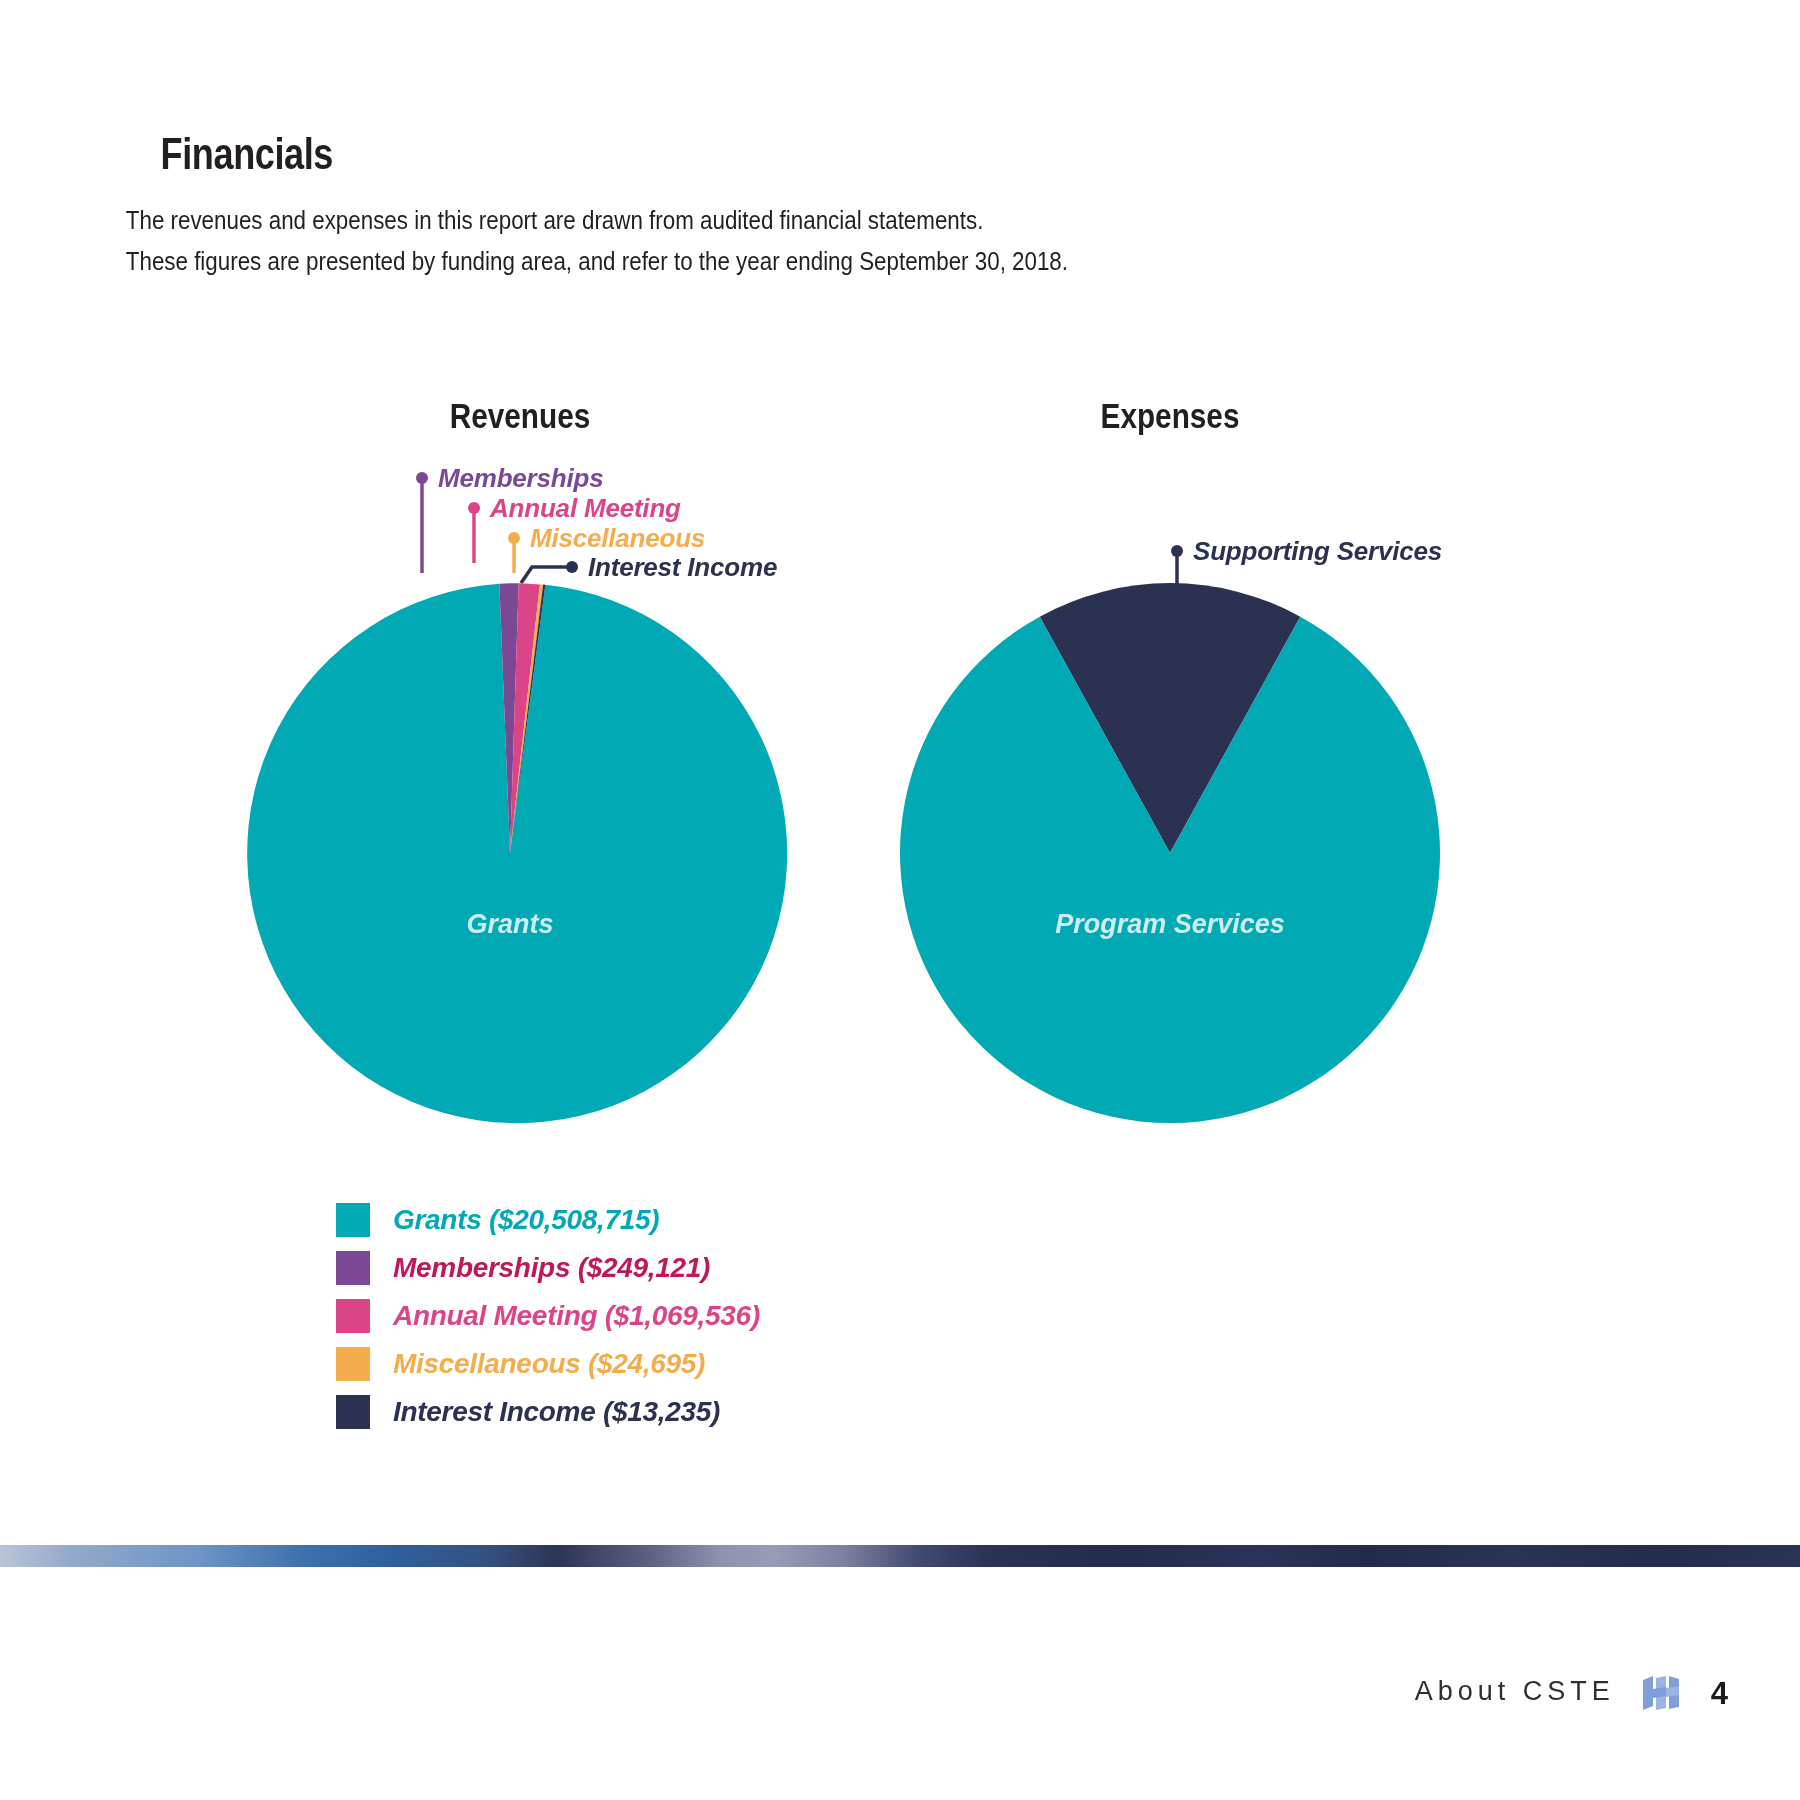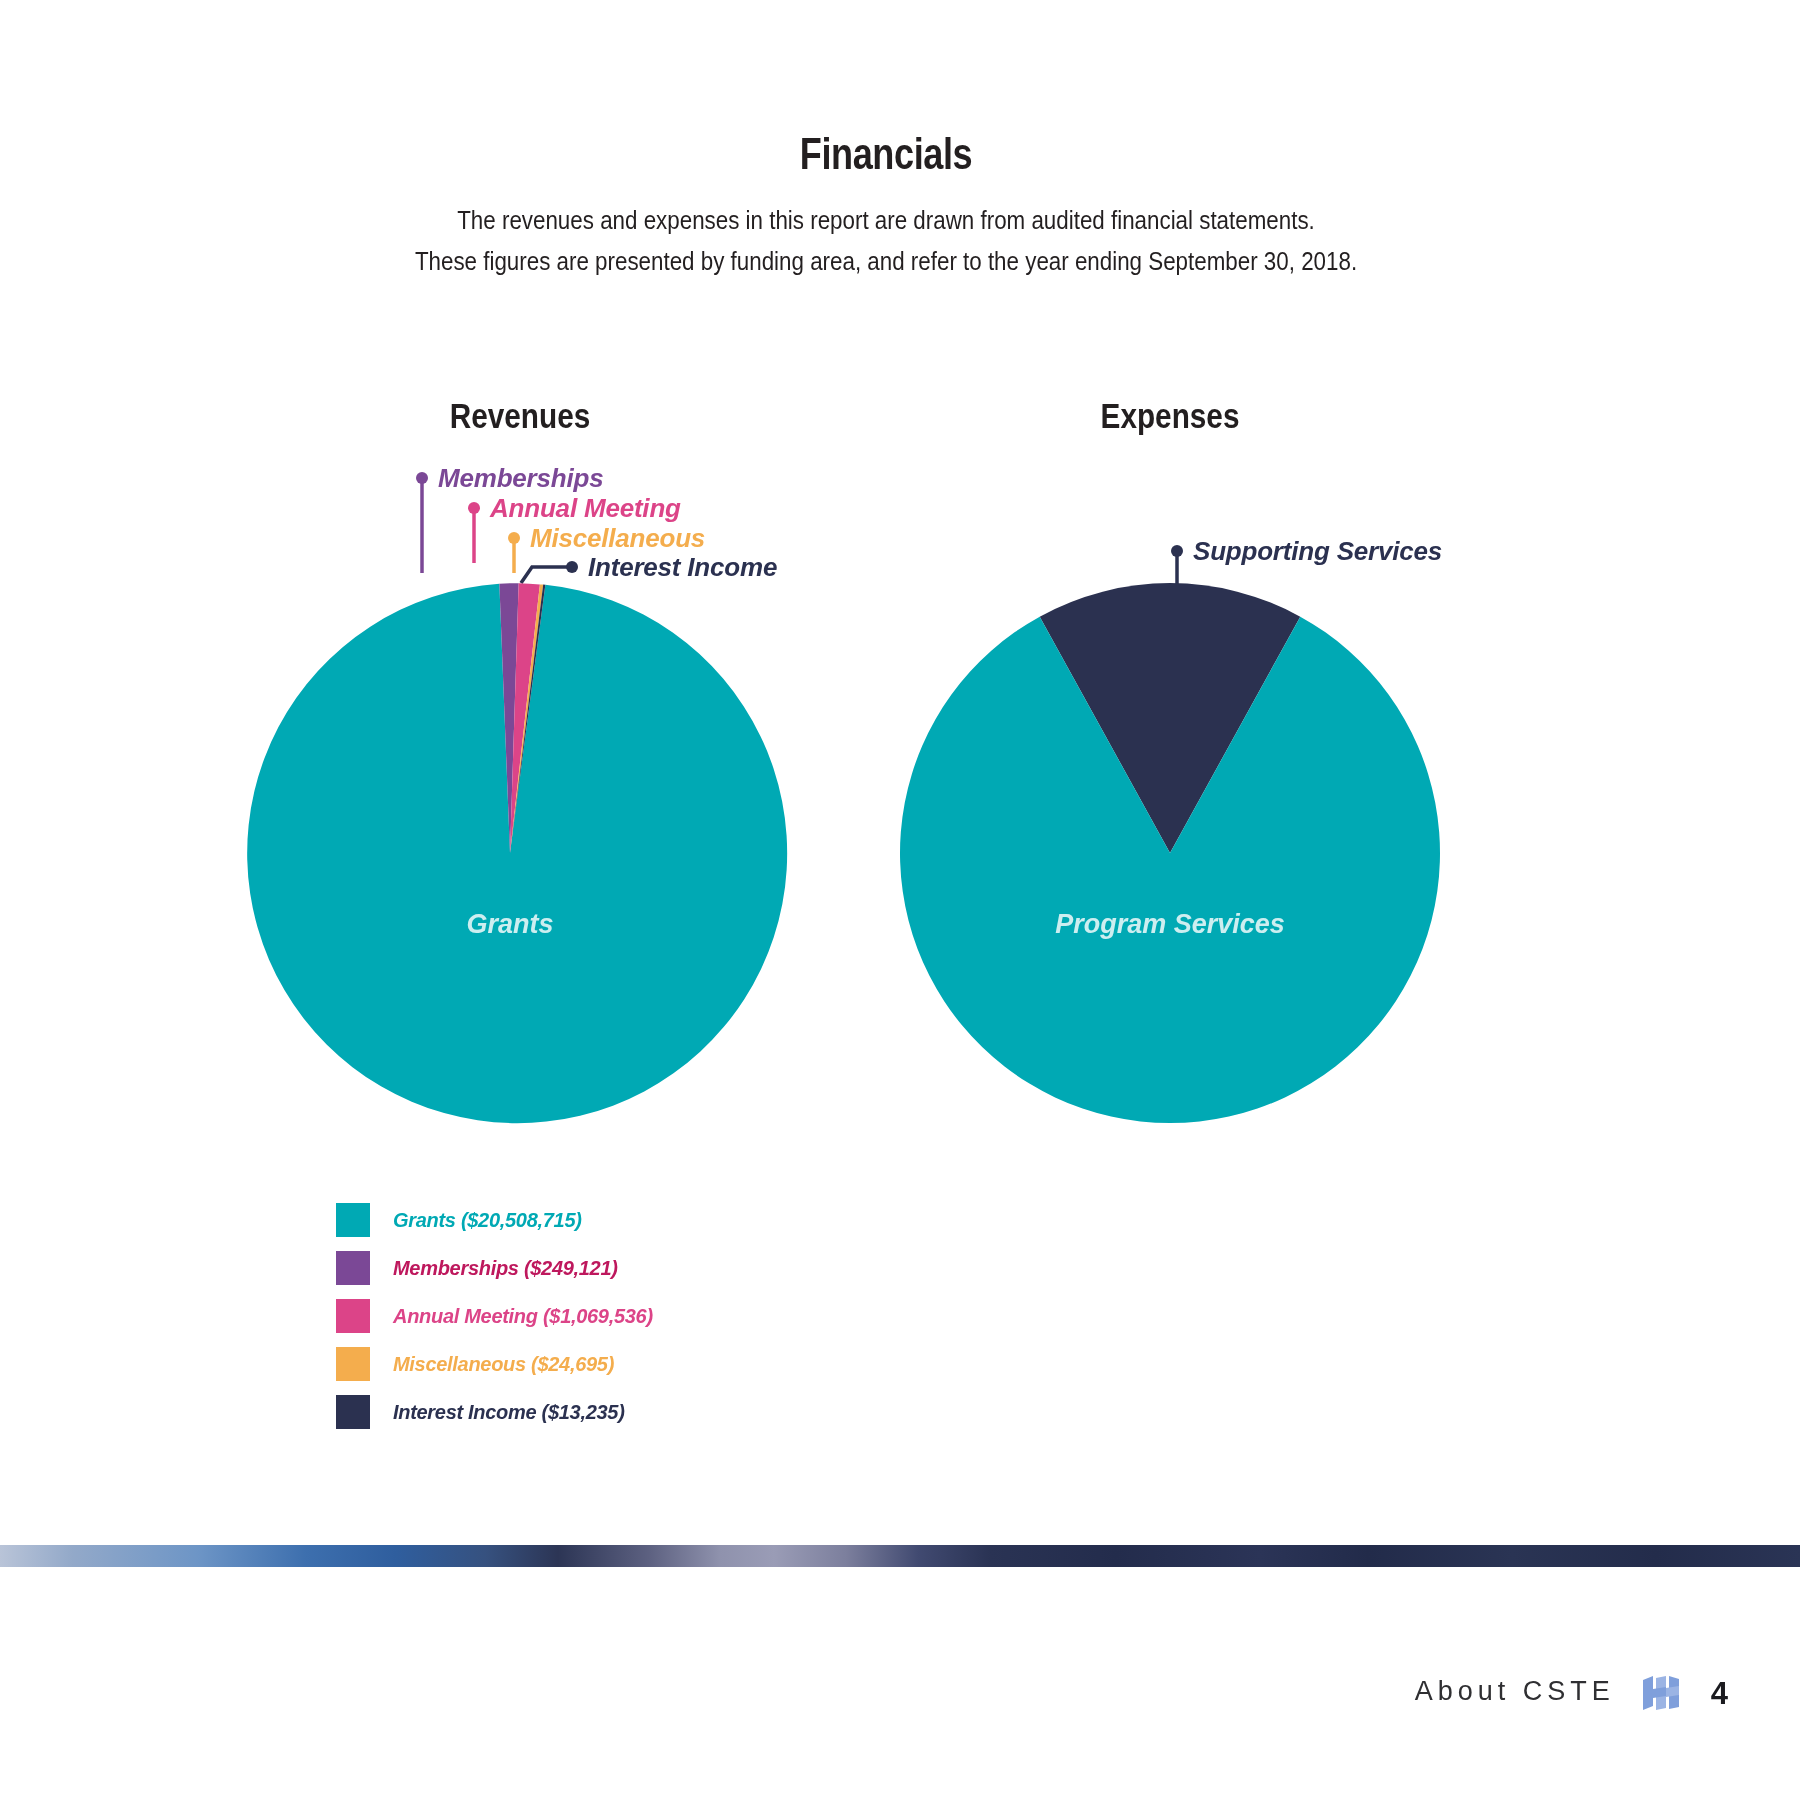--- a/index.html
+++ b/index.html
@@ -12,23 +12,22 @@
     height: 1800px;
     position: relative;
     font-family: "Liberation Sans", sans-serif;
     overflow: hidden;
   }
 
   
   #page-header {
     position: absolute;
     top: 130px;
-    left: 16px;
+    left: 4px;
     width: 1740px;
-    text-align: center;
   }
   #page-title {
     font-family: "Liberation Sans Narrow", "Liberation Sans", sans-serif;
     font-size: 44px;
     font-weight: bold;
     color: #231f20;
     letter-spacing: -0.5px;
     transform: scaleX(0.82);
     margin: 0 0 22px 0;
     line-height: 1.1;
@@ -97,21 +96,21 @@
   .legend-swatch {
     width: 34px;
     height: 34px;
     flex: 0 0 34px;
     margin-right: 23px;
   }
   .legend-label {
     font-family: "Liberation Sans", sans-serif;
     font-style: italic;
     font-weight: bold;
-    font-size: 20px;
+    font-size: 28px;
     letter-spacing: -0.3px;
     white-space: nowrap;
   }
 
   
   #footer-band {
     position: absolute;
     left: 0;
     top: 1545px;
     width: 1800px;

